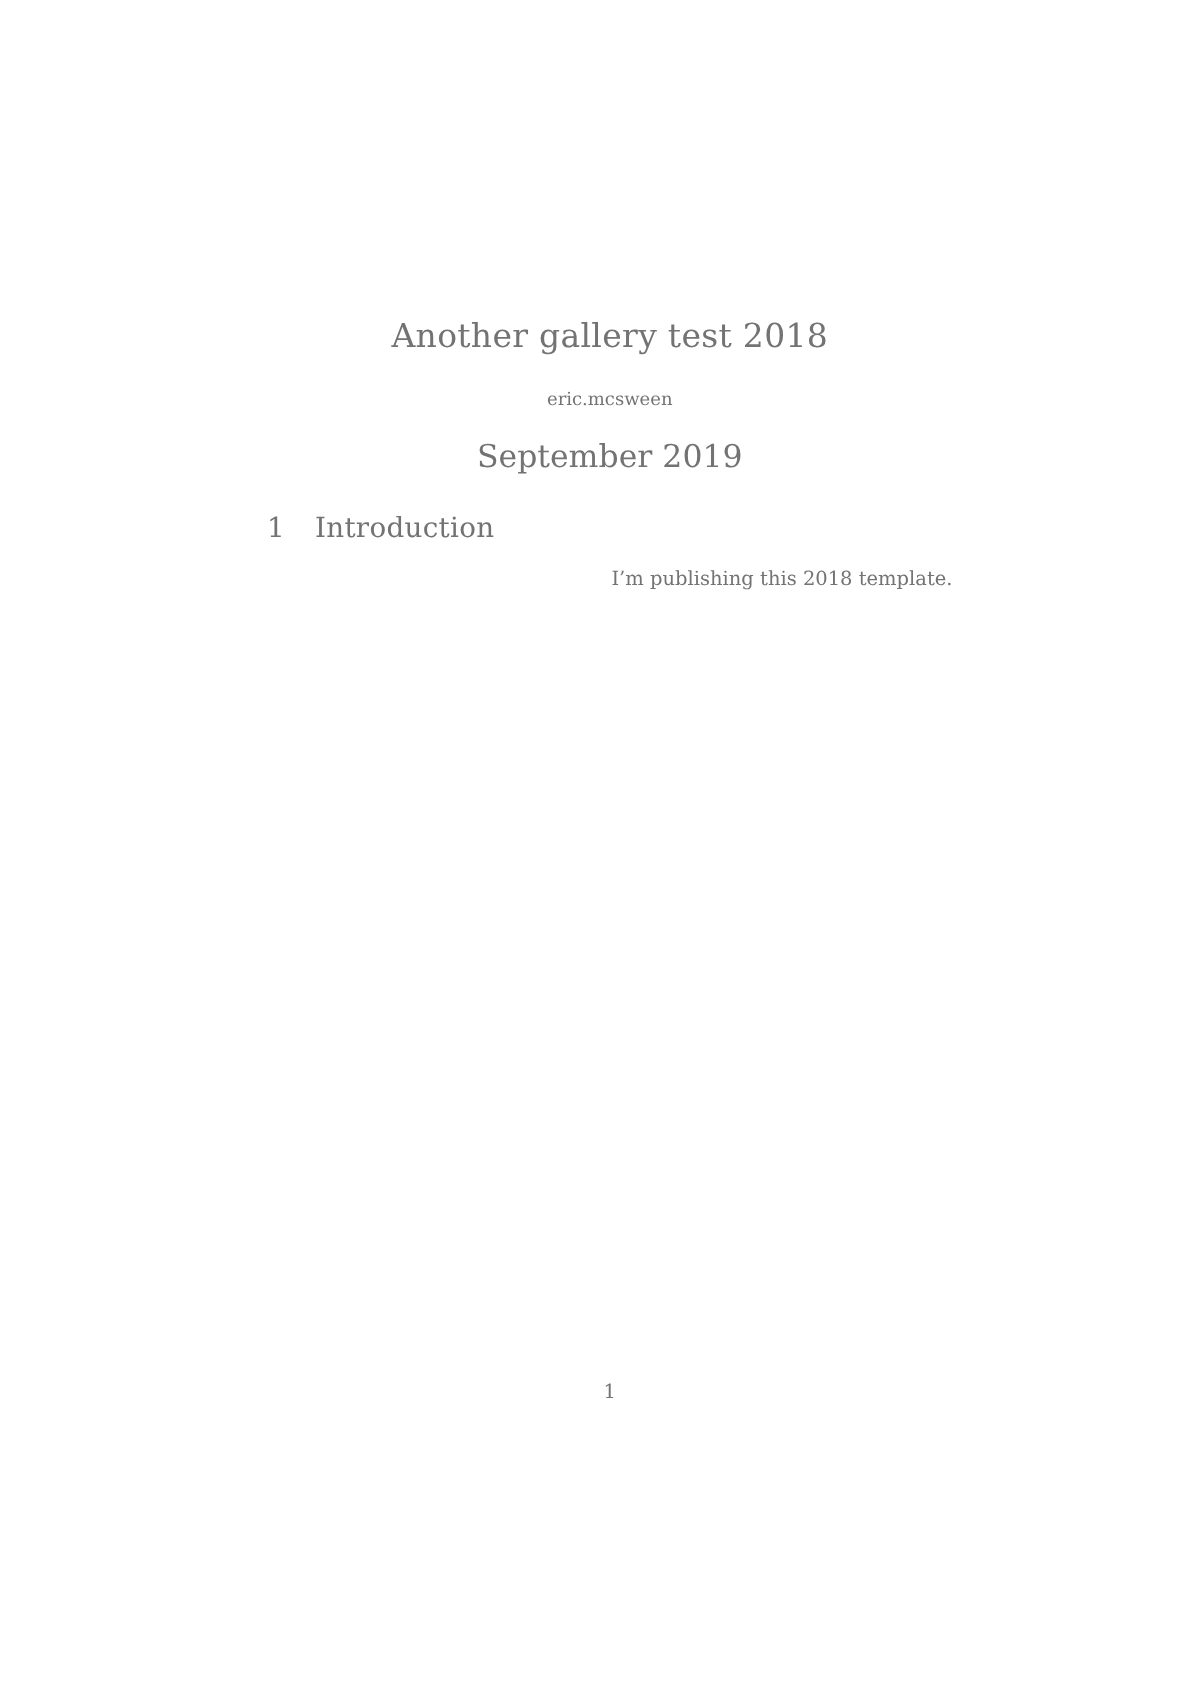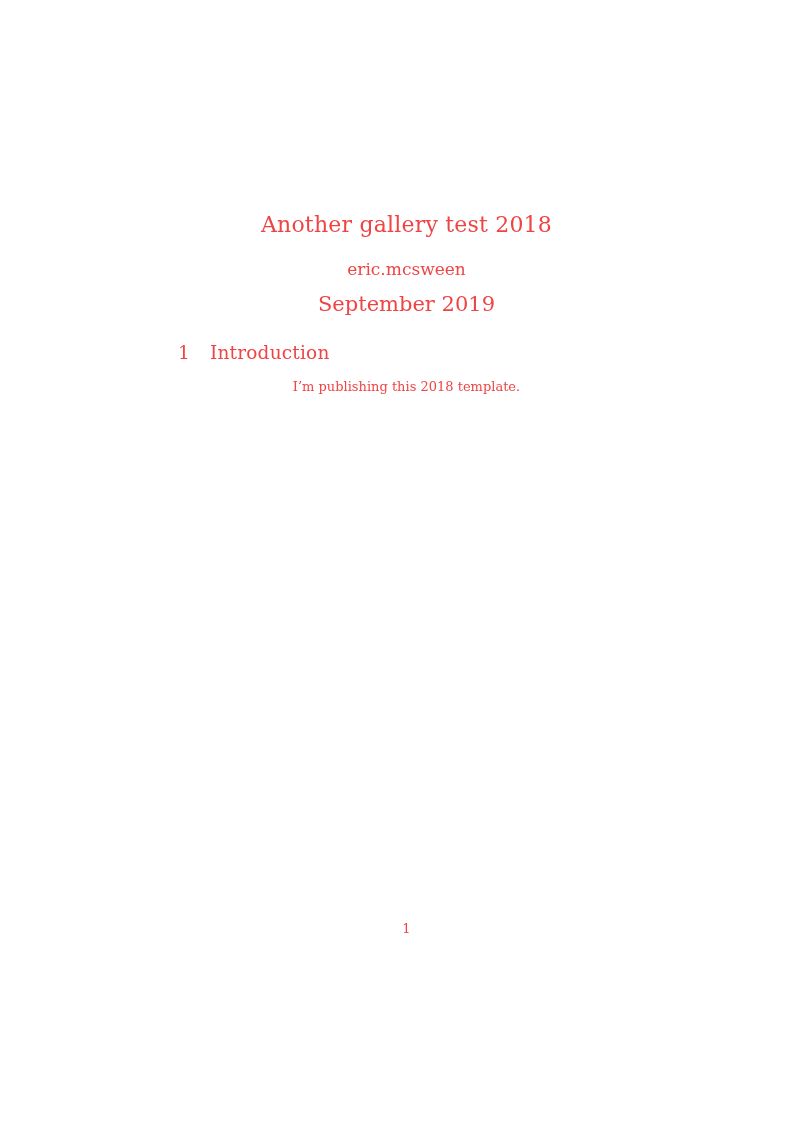--- a/index.html
+++ b/index.html
@@ -6,39 +6,39 @@
     margin: 0;
     padding: 0;
     background: #ffffff;
   }
   .doc-page {
     position: relative;
     width: 694px;
     height: 1123px;
     background: #ffffff;
     font-family: "DejaVu Serif", "Liberation Serif", serif;
-    color: #ef4444;
+    color: #737373;
     overflow: hidden;
   }
   
   .centered-block {
     position: absolute;
     left: 178px;
     width: 457px;
     text-align: center;
   }
   .doc-title {
     top: 213px;
     font-size: 22px;
     line-height: 1.1;
     letter-spacing: 0.2px;
   }
   .doc-author {
     top: 259px;
-    font-size: 17px;
+    font-size: 12px;
   }
   .doc-date {
     top: 292px;
     font-size: 21px;
   }
   .section-heading {
     position: absolute;
     left: 178px;
     top: 342px;
     font-size: 18.5px;
@@ -50,21 +50,21 @@
     display: inline-block;
     margin-right: 20px;
   }
   .paragraph {
     position: absolute;
     left: 178px;
     top: 378px;
     width: 457px;
     font-size: 13px;
     line-height: 1.35;
-    text-align: center;
+    text-align: right;
   }
   .page-number {
     top: 921px;
     font-size: 13px;
   }
 </style>
 </head>
 <body>
 
 <div class="doc-page">

